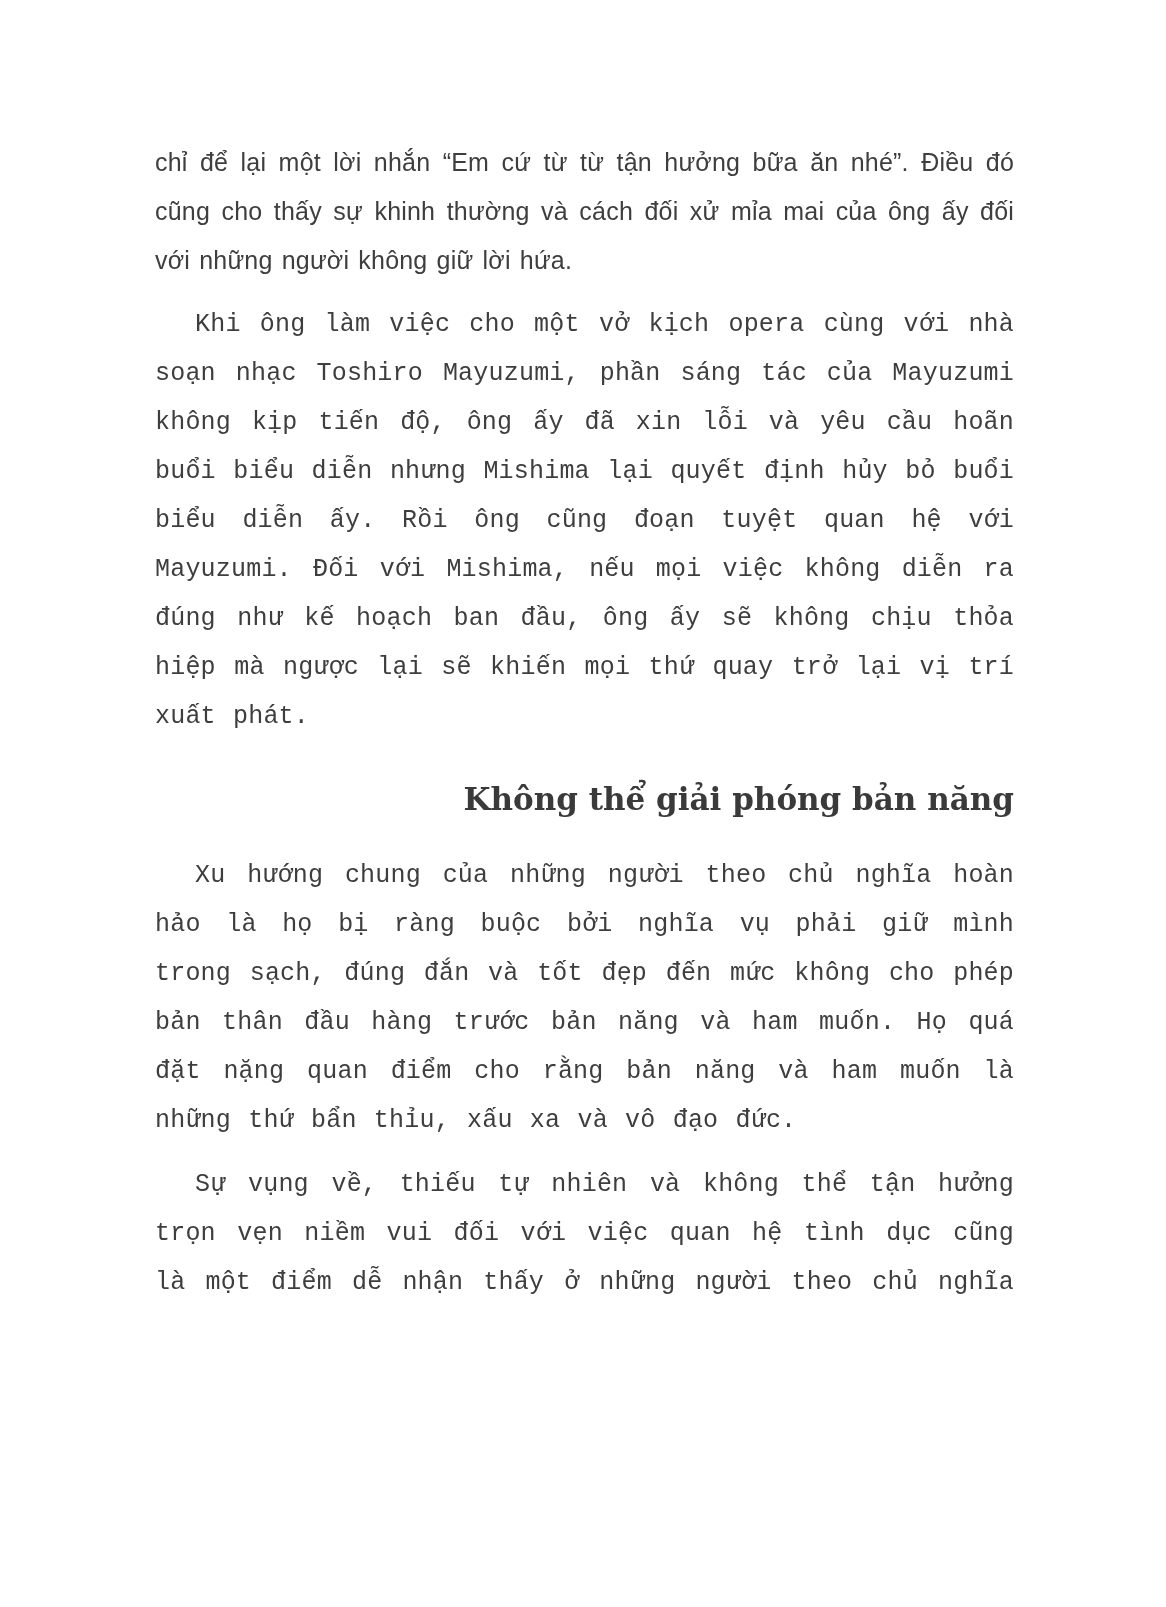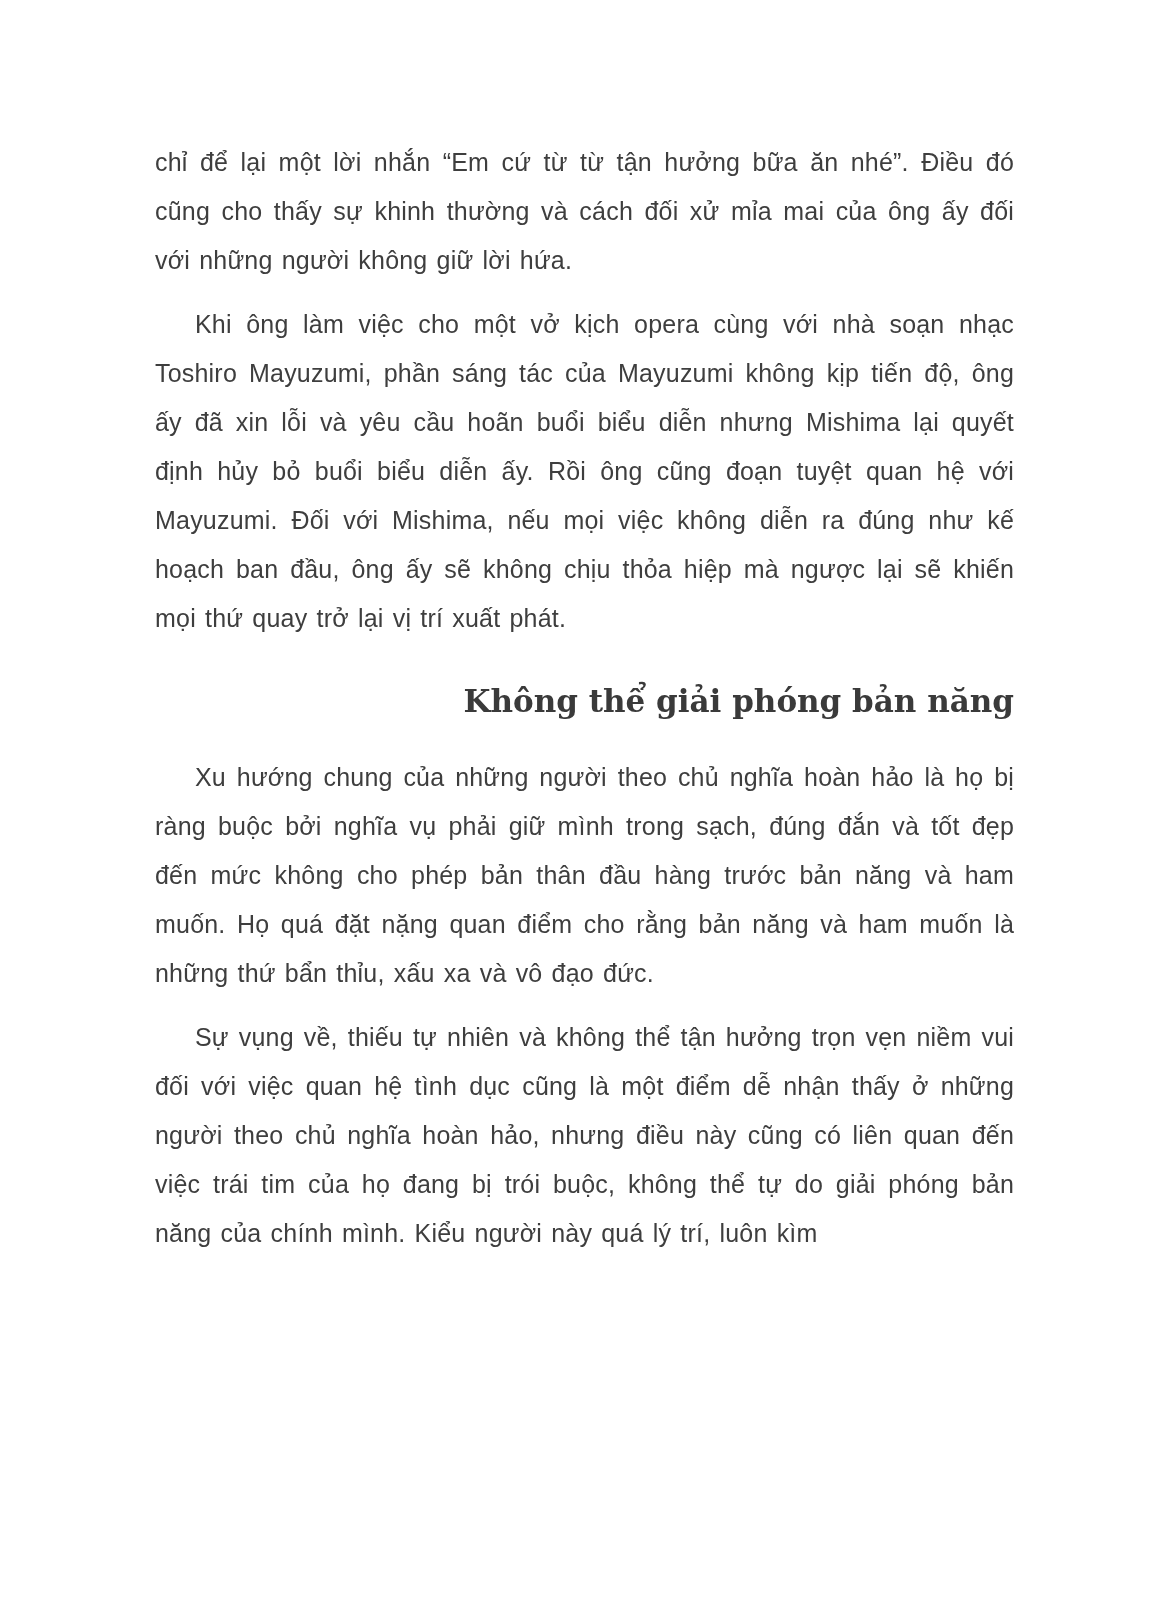--- a/index.html
+++ b/index.html
@@ -24,20 +24,21 @@
       font-size: 25px;
       line-height: 49px;
       text-align: justify;
       margin: 0 0 15px 0;
       word-spacing: 2px;
       letter-spacing: 0.2px;
     }
 
     .body-text .para.indent {
       text-indent: 40px;
+      font-family: Liberation Mono, monospace;
     }
 
     .section-heading {
       font-family: "DejaVu Serif", serif;
       font-weight: bold;
       font-size: 31px;
       line-height: 1.3;
       text-align: right;
       color: #3a3a3a;
       margin: 38px 0 32px 0;

